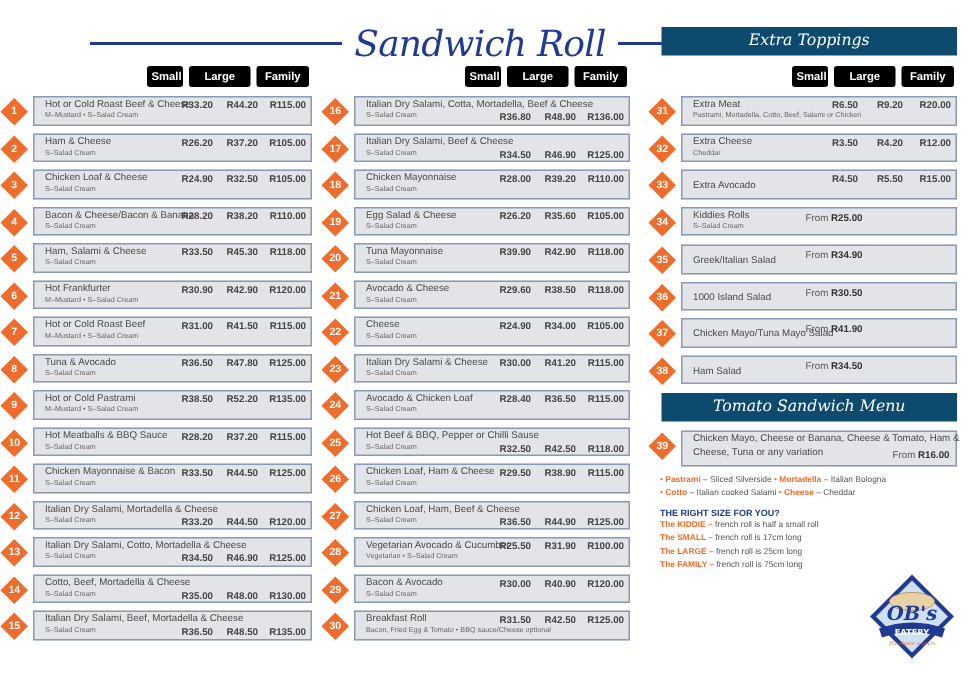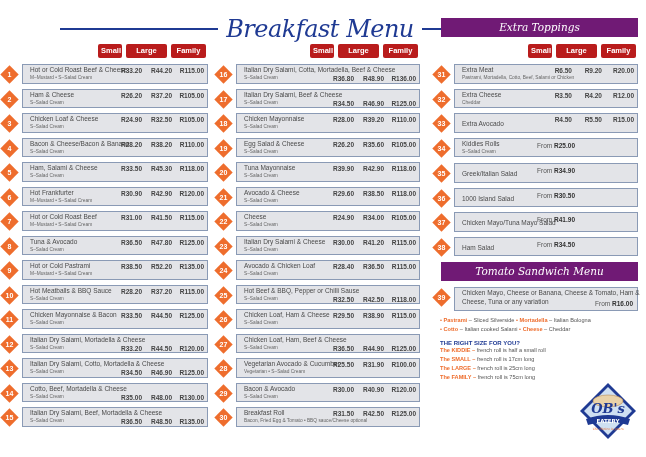--- a/index.html
+++ b/index.html
@@ -10,36 +10,36 @@
   .title-line { height: 2px; background: #1f3a93; flex: 1; }
   .title-text { font-family: "DejaVu Serif", serif; font-style: italic; font-size: 24px; color: #1f3a93; padding: 0 8px; white-space: nowrap; letter-spacing: -0.5px; }
   .title-line.right { margin-right: -160px; }
 
   .col { position: absolute; }
   .col-1 { left: 8px; top: 44px; width: 200px; }
   .col-2 { left: 222px; top: 44px; width: 198px; }
   .col-3 { left: 440px; top: 18px; width: 198px; }
 
   .size-headers { display: flex; justify-content: flex-end; gap: 4px; height: 14px; margin-bottom: 6px; padding-right: 2px; }
-  .size-pill { background: #b91c1c; color: #fff; font-size: 7.5px; font-weight: bold; border-radius: 2px; padding: 1px 3px; text-align: center; line-height: 12px; }
+  .size-pill { background: #000000; color: #fff; font-size: 7.5px; font-weight: bold; border-radius: 2px; padding: 1px 3px; text-align: center; line-height: 12px; }
   .size-pill.small { width: 24px; } .size-pill.large { width: 41px; } .size-pill.family { width: 35px; }
 
   .item { position: relative; background: #e3e4e8; border: 1px solid #8a9ab5; margin-left: 14px; margin-bottom: 5px; height: 19.5px; padding: 1px 3px 0 7px; }
   .item .name { font-size: 6.5px; color: #4a4a4a; white-space: nowrap; line-height: 8px; }
   .item .sub { font-size: 4.8px; color: #666; line-height: 7px; white-space: nowrap; }
   .item .prices { position: absolute; right: 3px; top: 2px; display: flex; gap: 5px; font-size: 6.5px; font-weight: bold; color: #444; }
   .item.two-line .prices { top: 10px; }
   .item .prices span { width: 25px; text-align: right; }
   .item .prices span.fam { width: 27px; }
 
   .badge { position: absolute; left: -22px; top: 1px; width: 17px; height: 17px; }
   .badge .diamond { position: absolute; left: 2px; top: 2px; width: 13px; height: 13px; background: #ee6d2d; transform: rotate(45deg); }
   .badge .num { position: absolute; left: 0; top: 0; width: 17px; height: 17px; text-align: center; line-height: 17px; color: #fff; font-size: 7px; font-weight: bold; }
 
-  .section-header { background: #701a75; color: #fff; font-family: "DejaVu Serif", serif; font-style: italic; font-size: 10.5px; text-align: center; height: 19px; line-height: 19px; margin-left: 1px; }
+  .section-header { background: #0c4a6e; color: #fff; font-family: "DejaVu Serif", serif; font-style: italic; font-size: 10.5px; text-align: center; height: 19px; line-height: 19px; margin-left: 1px; }
 
   .from { position: absolute; right: 62px; top: 3px; font-size: 6.5px; color: #555; }
   .from b { color: #333; }
   .item.single .name { line-height: 17px; }
 
   .item.toasted { height: 24px; }
   .item.toasted .name { white-space: normal; width: 180px; line-height: 8.5px; }
   .item.toasted .from { right: 4px; top: 12px; }
 
   .dict { font-size: 5.6px; color: #555; margin-top: 5px; line-height: 9px; }
@@ -49,21 +49,21 @@
   .size-line { font-size: 5.6px; color: #555; line-height: 9px; }
   .size-line .hl { color: #ee6d2d; font-weight: bold; }
 
   .logo { position: absolute; left: 578px; top: 381px; width: 60px; height: 60px; }
 </style>
 </head>
 <body>
 
 <div class="title-row">
   <div class="title-line"></div>
-  <div class="title-text">Breakfast Menu</div>
+  <div class="title-text">Sandwich Roll</div>
   <div class="title-line right"></div>
 </div>
 
 <div class="col col-1">
   <div class="size-headers">
     <span class="size-pill small">Small</span>
     <span class="size-pill large">Large</span>
     <span class="size-pill family">Family</span>
   </div>
   <div id="list1">

